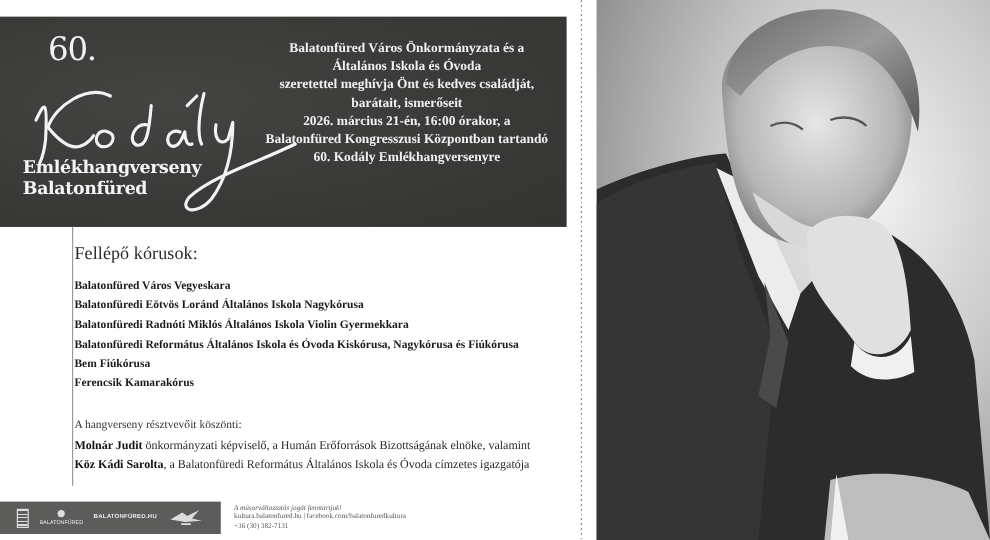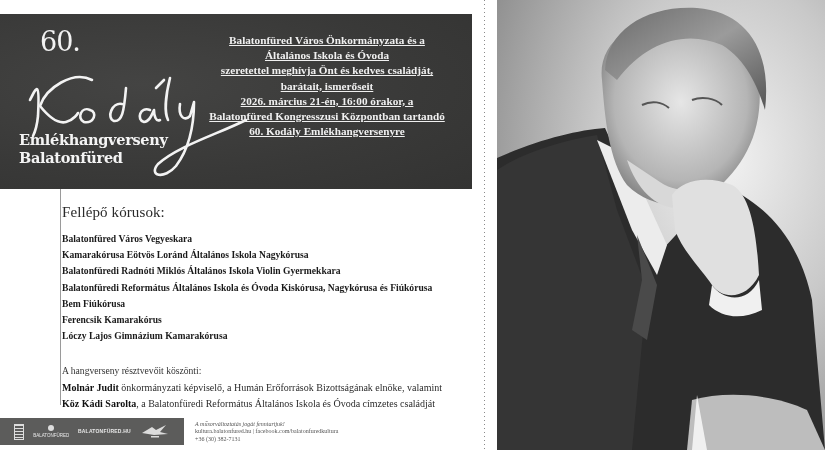--- a/index.html
+++ b/index.html
@@ -14,23 +14,23 @@
   .banner .num60 {
     position: absolute; left: 20px; top: 12px;
     font-family: "DejaVu Serif", serif; font-size: 27px; color: #f2f2f2; letter-spacing: -1px; margin-left: 20px;
   }
   .banner svg.signature { position: absolute; left: 18px; top: 44px; width: 230px; height: 125px; }
   .banner .emlek {
     position: absolute; left: 19px; top: 117px;
     font-family: "DejaVu Serif", serif; font-weight: bold; font-size: 14.5px; color: #f4f4f4; letter-spacing: -0.3px; line-height: 18px;
   }
   .banner .invite {
-    position: absolute; left: 196px; top: 19px; width: 262px;
+    position: absolute; left: 208px; top: 19px; width: 262px;
     text-align: center; font-family: "Liberation Serif", serif; font-weight: bold;
-    font-size: 11.2px; line-height: 15.2px; color: #f0f0f0; text-decoration: underline;
+    font-size: 11.2px; line-height: 15.2px; color: #f0f0f0;
   }
 
   .left-rule { position: absolute; left: 60px; top: 189px; width: 1px; height: 216px; background: #9a9a9a; }
 
   .content { position: absolute; left: 62px; top: 204px; width: 400px; font-family: "Liberation Serif", serif; }
   .content .heading { font-size: 15px; color: #2a2a2a; margin-bottom: 10px; letter-spacing: 0.1px; }
   .content ul { list-style: none; }
   .content li { font-size: 9.6px; font-weight: bold; color: #1a1a1a; line-height: 16.2px; white-space: nowrap; }
   .content .greet { margin-top: 19px; font-size: 9.6px; color: #333; line-height: 15px; }
   .content .thanks { margin-top: 2px; font-size: 10px; color: #2b2b2b; line-height: 15.5px; white-space: nowrap; }
@@ -88,31 +88,30 @@
     <div>60. Kodály Emlékhangversenyre</div>
   </div>
 </div>
 
 <div class="left-rule"></div>
 
 <div class="content">
   <div class="heading">Fellépő kórusok:</div>
   <ul>
     <li>Balatonfüred Város Vegyeskara</li>
-    <li>Kamarakórusa Eötvös Loránd Általános Iskola Nagykórusa</li>
+    <li>Balatonfüredi Eötvös Loránd Általános Iskola Nagykórusa</li>
     <li>Balatonfüredi Radnóti Miklós Általános Iskola Violin Gyermekkara</li>
     <li>Balatonfüredi Református Általános Iskola és Óvoda Kiskórusa, Nagykórusa és Fiúkórusa</li>
     <li>Bem Fiúkórusa</li>
     <li>Ferencsik Kamarakórus</li>
-    <li>Lóczy Lajos Gimnázium Kamarakórusa</li>
   </ul>
   <div class="greet">A hangverseny résztvevőit köszönti:</div>
   <div class="thanks">
     <div><b>Molnár Judit</b><span> önkormányzati képviselő, a Humán Erőforrások Bizottságának elnöke, valamint</span></div>
-    <div><b>Köz Kádi Sarolta</b><span>, a Balatonfüredi Református Általános Iskola és Óvoda címzetes családját</span></div>
+    <div><b>Köz Kádi Sarolta</b><span>, a Balatonfüredi Református Általános Iskola és Óvoda címzetes igazgatója</span></div>
   </div>
 </div>
 
 <div class="footer-bar">
   <div class="logo crest"></div>
   <div class="logo bfm">
     <div class="dot"></div>
     <div>BALATONFÜRED</div>
   </div>
   <div class="logo bfhu">BALATONFÜRED.HU</div>

